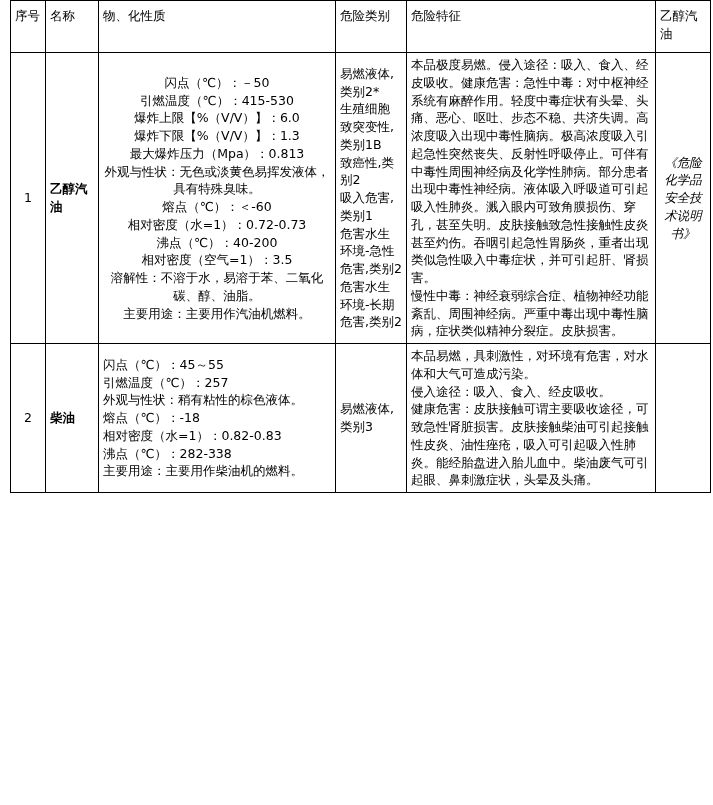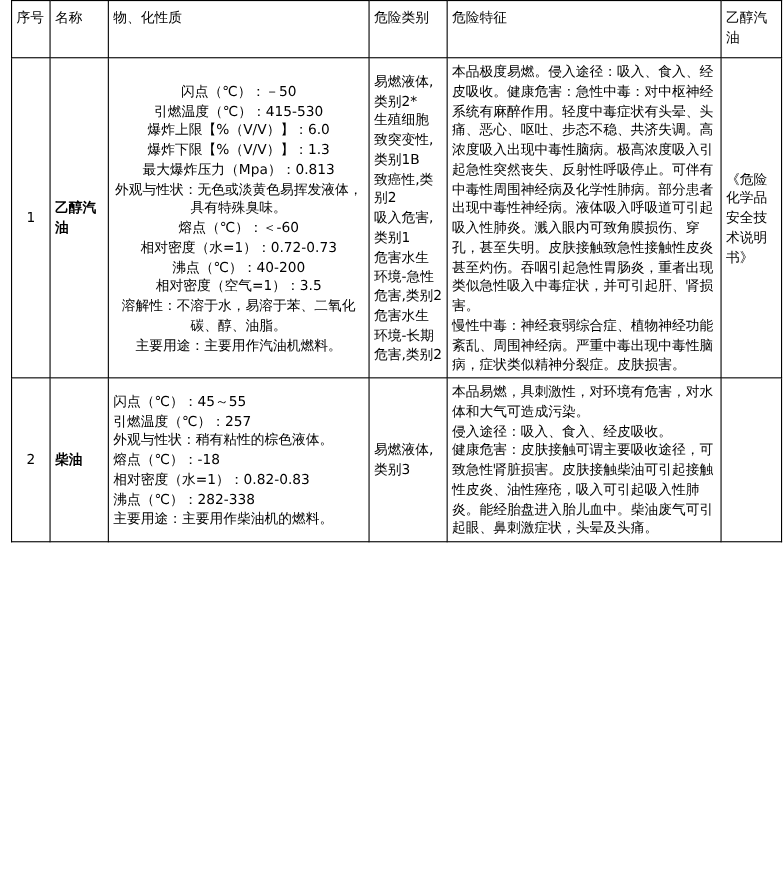--- a/index.html
+++ b/index.html
@@ -69,22 +69,23 @@
   td.c-prop {
     vertical-align: middle;
   }
   td.c-cat {
     vertical-align: middle;
   }
   td.c-feat {
     vertical-align: middle;
   }
   td.c-src {
-    text-align: left;
+    text-align: center;
     vertical-align: middle;
+    font-style: italic;
   }
 </style>
 </head>
 <body>
 
 <div class="page">
 
 
   <table class="hazard">
     <thead>

